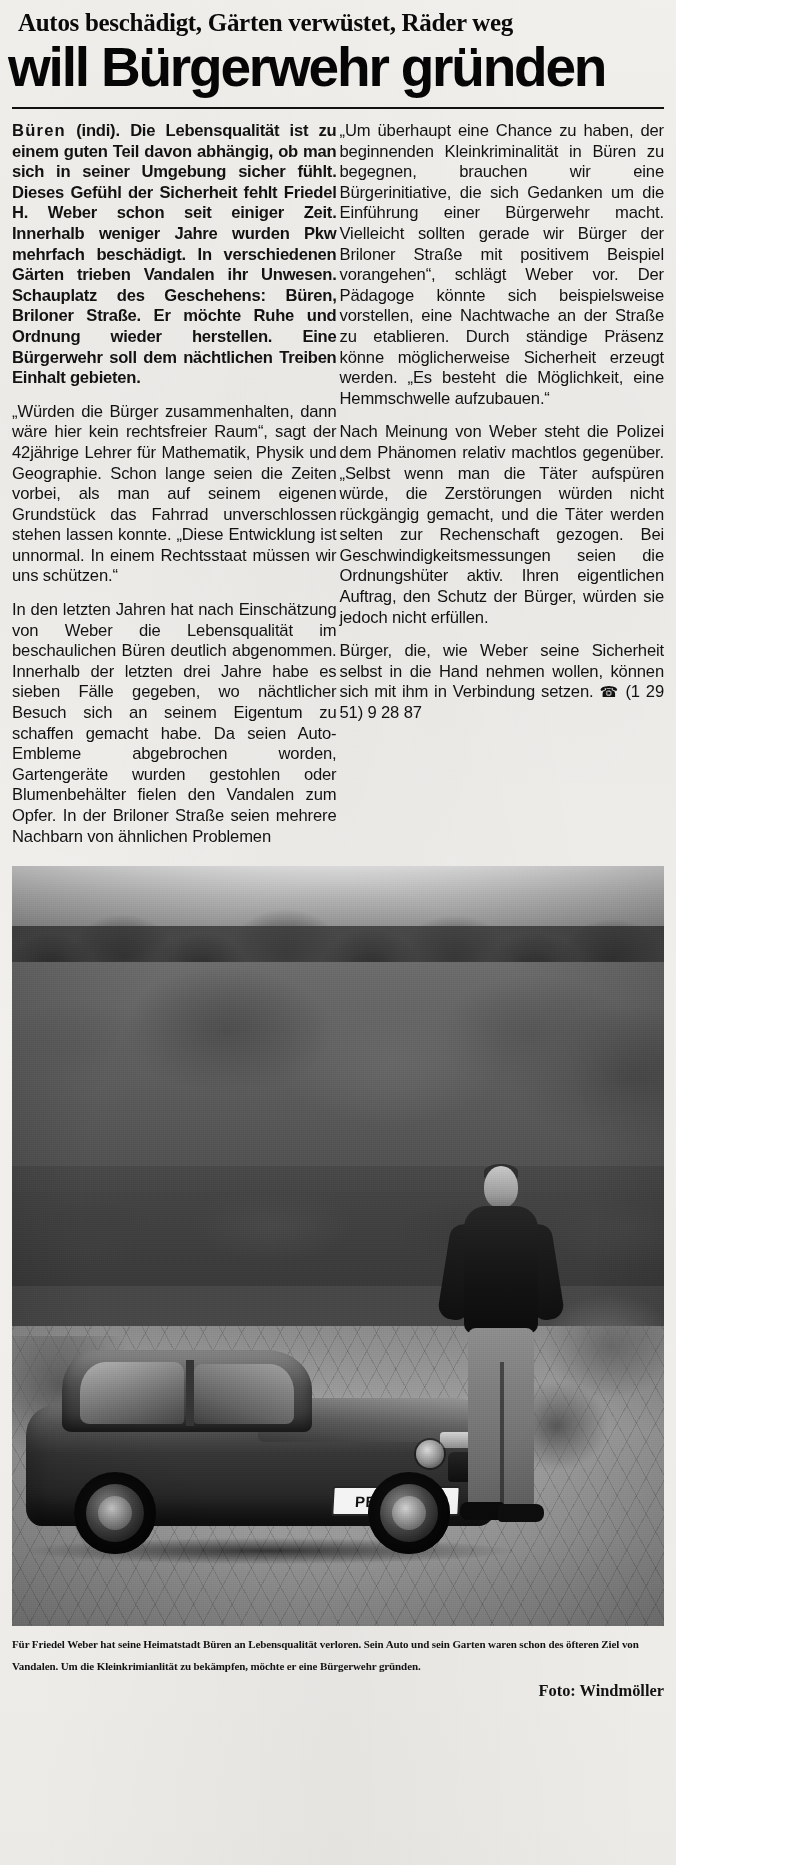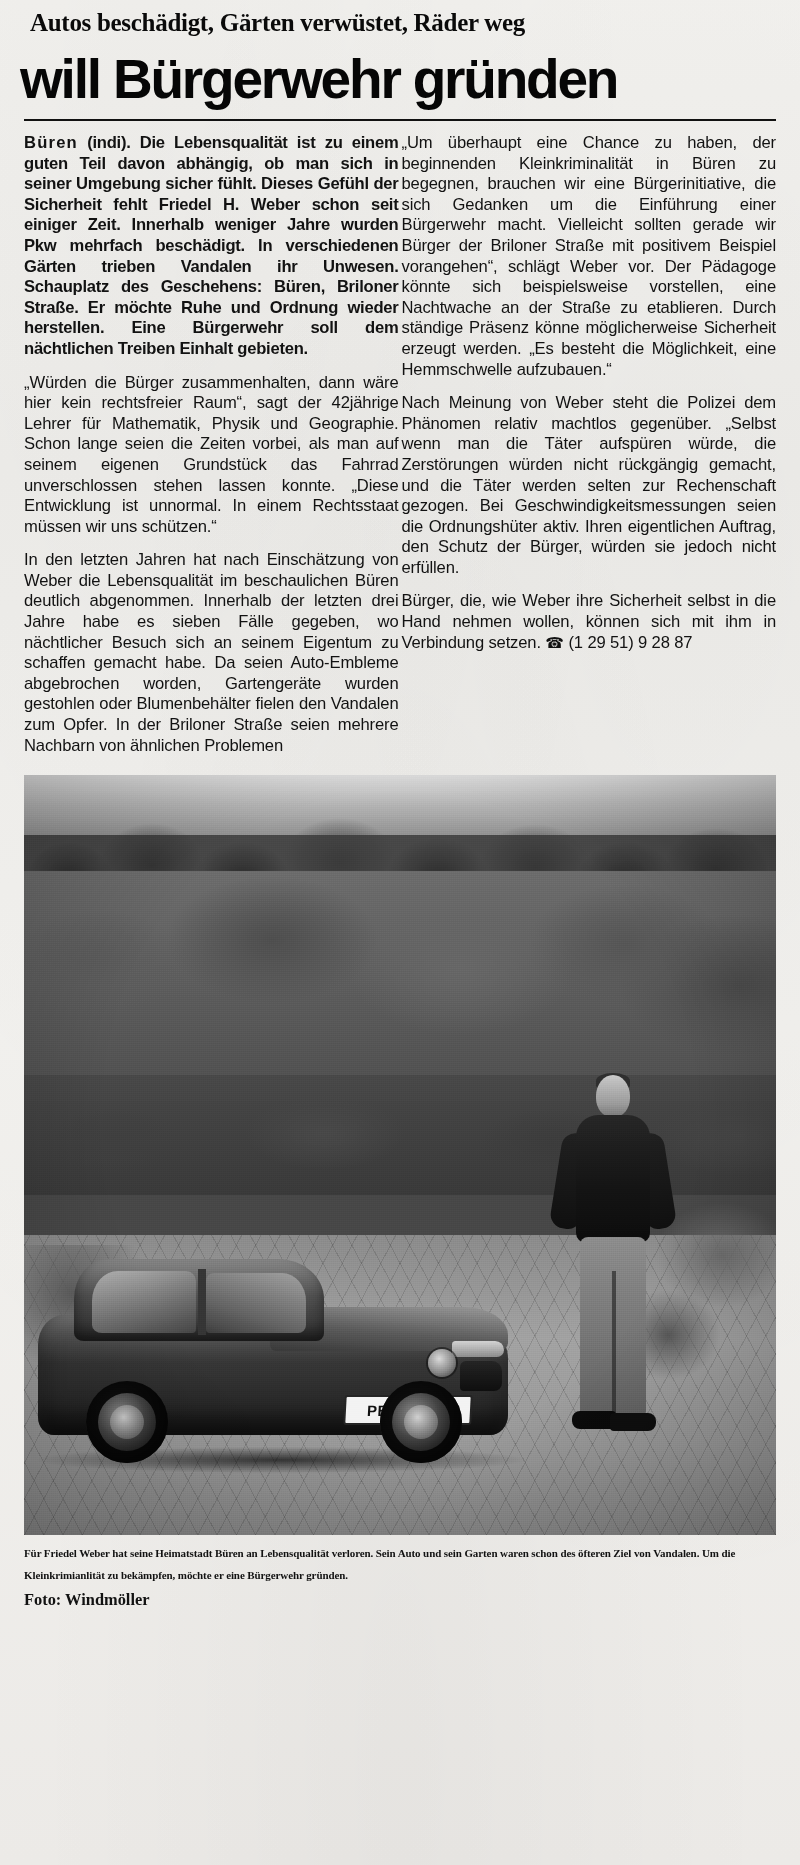--- a/index.html
+++ b/index.html
@@ -12,29 +12,29 @@
     width: 800px;
     height: 1865px;
     font-family: "Liberation Sans", sans-serif;
     color: #0c0c0c;
     overflow: hidden;
   }
 
   
   .page {
     position: relative;
-    width: 800px;
+    width: 676px;
     height: 1865px;
     background:
       radial-gradient(ellipse at 20% 8%, rgba(0,0,0,0.025) 0%, rgba(0,0,0,0) 55%),
       radial-gradient(ellipse at 85% 30%, rgba(0,0,0,0.022) 0%, rgba(0,0,0,0) 60%),
       radial-gradient(ellipse at 50% 95%, rgba(0,0,0,0.03) 0%, rgba(0,0,0,0) 65%),
       linear-gradient(180deg, #f3f2ef 0%, #eeedea 25%, #f2f1ee 55%, #eceae7 100%);
     box-sizing: border-box;
-    padding: 0 18px;
+    padding: 0 6px;
   }
 
   
   .kicker {
     font-family: "Liberation Serif", serif;
     font-weight: bold;
     font-size: 25px;
     line-height: 30px;
     letter-spacing: -0.3px;
     padding-top: 8px;
@@ -44,21 +44,21 @@
   .headline {
     font-family: "Liberation Sans", sans-serif;
     font-weight: bold;
     font-size: 55px;
     line-height: 55px;
     letter-spacing: -2.2px;
     margin: 0 0 0 2px;
     color: #060606;
     white-space: nowrap;
   }
-  .headline .l2 { display: block; margin-top: 14px; }
+  .headline .l2 { display: block; margin-top: 2px; }
 
   .rule {
     height: 2px;
     background: #111;
     margin: 12px 6px 0 6px;
   }
 
   
   .columns {
     display: flex;
@@ -318,20 +318,21 @@
     margin: 8px 6px 0 6px;
     font-family: "Liberation Serif", serif;
     font-weight: bold;
     font-size: 11px;
     line-height: 21.5px;
     color: #121212;
     letter-spacing: -0.1px;
   }
   .credit {
     margin: 4px 6px 0 6px;
+    text-align: right;
     font-family: "Liberation Serif", serif;
     font-weight: bold;
     font-size: 16.4px;
     color: #121212;
   }
 </style>
 </head>
 <body>
 
 <div class="page">
@@ -348,21 +349,21 @@
 
     <div class="col">
       <p class="lead"><span class="dateline">Büren</span> <span>(indi).</span> <span>Die Lebensqualität ist zu einem guten Teil davon abhängig, ob man sich in seiner Umgebung sicher fühlt. Dieses Gefühl der Sicherheit fehlt Friedel H. Weber schon seit einiger Zeit. Innerhalb weniger Jahre wurden Pkw mehrfach beschädigt. In verschiedenen Gärten trieben Vandalen ihr Unwesen. Schauplatz des Geschehens: Büren, Briloner Straße. Er möchte Ruhe und Ordnung wieder herstellen. Eine Bürgerwehr soll dem nächtlichen Treiben Einhalt gebieten.</span></p>
       <p>„Würden die Bürger zusammenhalten, dann wäre hier kein rechtsfreier Raum“, sagt der 42jährige Lehrer für Mathematik, Physik und Geographie. Schon lange seien die Zeiten vorbei, als man auf seinem eigenen Grundstück das Fahrrad unverschlossen stehen lassen konnte. „Diese Entwicklung ist unnormal. In einem Rechtsstaat müssen wir uns schützen.“</p>
       <p>In den letzten Jahren hat nach Einschätzung von Weber die Lebensqualität im beschaulichen Büren deutlich abgenommen. Innerhalb der letzten drei Jahre habe es sieben Fälle gegeben, wo nächtlicher Besuch sich an seinem Eigentum zu schaffen gemacht habe. Da seien Auto-Embleme abgebrochen worden, Gartengeräte wurden gestohlen oder Blumenbehälter fielen den Vandalen zum Opfer. In der Briloner Straße seien mehrere Nachbarn von ähnlichen Problemen</p>
     </div>
 
     <div class="col">
       <p>„Um überhaupt eine Chance zu haben, der beginnenden Kleinkriminalität in Büren zu begegnen, brauchen wir eine Bürgerinitiative, die sich Gedanken um die Einführung einer Bürgerwehr macht. Vielleicht sollten gerade wir Bürger der Briloner Straße mit positivem Beispiel vorangehen“, schlägt Weber vor. Der Pädagoge könnte sich beispielsweise vorstellen, eine Nachtwache an der Straße zu etablieren. Durch ständige Präsenz könne möglicherweise Sicherheit erzeugt werden. „Es besteht die Möglichkeit, eine Hemmschwelle aufzubauen.“</p>
       <p>Nach Meinung von Weber steht die Polizei dem Phänomen relativ machtlos gegenüber. „Selbst wenn man die Täter aufspüren würde, die Zerstörungen würden nicht rückgängig gemacht, und die Täter werden selten zur Rechenschaft gezogen. Bei Geschwindigkeitsmessungen seien die Ordnungshüter aktiv. Ihren eigentlichen Auftrag, den Schutz der Bürger, würden sie jedoch nicht erfüllen.</p>
-      <p><span>Bürger, die, wie Weber ihre Sicherheit selbst in die Hand nehmen wollen, können sich mit ihm in Verbindung setzen. </span><span class="phone-glyph">☎</span><span> (1 29 51) 9 28 87</span></p>
+      <p><span>Bürger, die, wie Weber seine Sicherheit selbst in die Hand nehmen wollen, können sich mit ihm in Verbindung setzen. </span><span class="phone-glyph">☎</span><span> (1 29 51) 9 28 87</span></p>
     </div>
 
   </div>
 
   <div class="photo-wrap">
     <div class="photo">
       <div class="ph-sky"></div>
       <div class="ph-treeline"></div>
       <div class="ph-midveg"></div>
       <div class="ph-hedge"></div>

